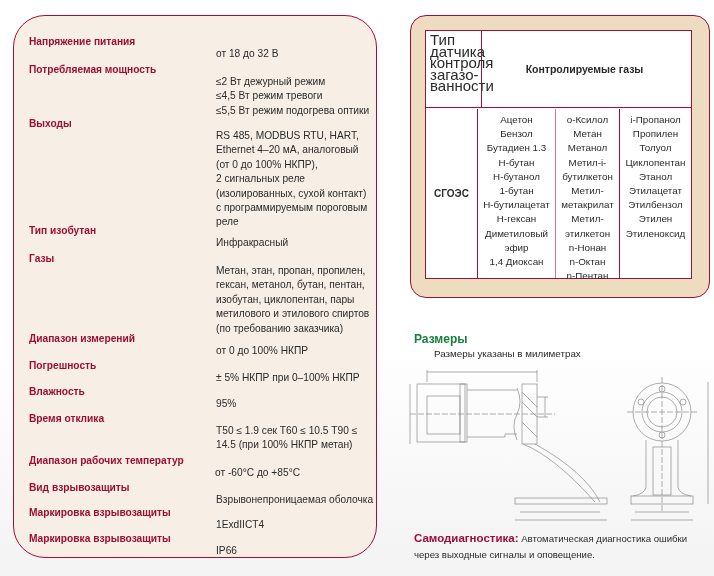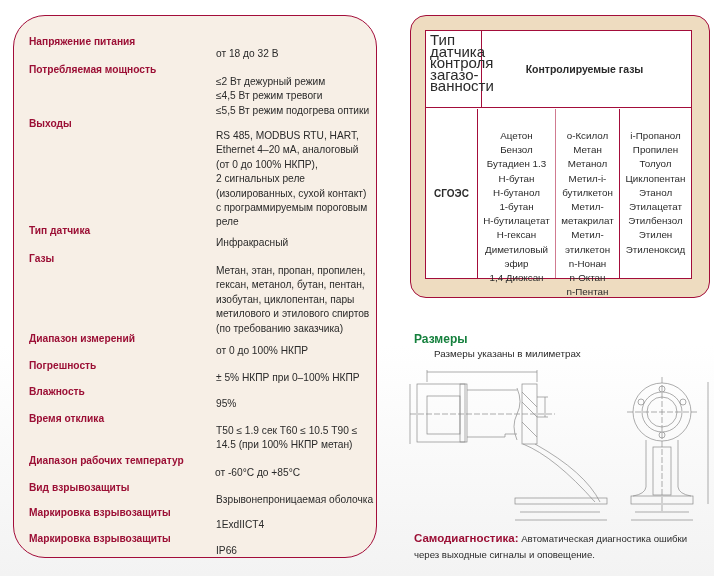--- a/index.html
+++ b/index.html
@@ -16,21 +16,21 @@
   .gas-table{position:absolute;left:14px;top:14px;width:267px;height:249px;background:#fff;
        border:1.5px solid #a30d3a;box-sizing:border-box;}
   .gt-hdr-type{position:absolute;left:0;top:0;width:56px;height:76px;border-right:1.5px solid #a30d3a;
        box-sizing:border-box;font-size:15px;line-height:11.5px;padding:3px 0 0 4px;white-space:pre-line;}
   .gt-hdr-gases{position:absolute;left:52px;top:0;right:0;height:76px;display:flex;align-items:center;
        justify-content:center;font-weight:bold;font-size:10.5px;}
   .gt-hline{position:absolute;left:0;right:0;top:76px;border-top:1.5px solid #a30d3a;}
   .gt-type-cell{position:absolute;left:0;top:78px;width:52px;bottom:0;border-right:1.5px solid #a30d3a;
        box-sizing:border-box;display:flex;align-items:center;justify-content:center;font-weight:bold;font-size:10px;}
   .gt-col{position:absolute;top:78px;bottom:0;text-align:center;font-size:9.8px;line-height:14.2px;
-       padding-top:20px;box-sizing:border-box;white-space:pre-line;}
+       padding-top:4px;box-sizing:border-box;white-space:pre-line;}
   .gt-col1{left:52px;width:78px;border-right:1.5px solid #d07b90;}
   .gt-col2{left:130px;width:64px;border-right:1.5px solid #a30d3a;}
   .gt-col3{left:194px;right:0;}
   .dims-title{position:absolute;left:414px;top:332px;font-weight:bold;font-size:12px;color:#15803d;}
   .dims-sub{position:absolute;left:414px;top:348px;font-size:9.8px;padding-left:20px;}
   .drawing{position:absolute;left:405px;top:362px;width:309px;height:160px;}
   .diag{position:absolute;left:414px;top:530px;width:290px;font-size:9.6px;line-height:16px;}
   .diag-label{font-weight:bold;color:#9b0f35;font-size:11.5px;}
 </style>
 </head>
@@ -51,21 +51,21 @@
     <span class="spec-label">Выходы</span>
     <span class="spec-value">RS 485, MODBUS RTU, HART,
 Ethernet 4–20 мА, аналоговый
 (от 0 до 100% НКПР),
 2 сигнальных реле
 (изолированных, сухой контакт)
 с программируемым пороговым
 реле</span>
   </div>
   <div class="spec-row" style="top:208px">
-    <span class="spec-label">Тип датчика</span>
+    <span class="spec-label">Тип изобутан</span>
     <span class="spec-value">Инфракрасный</span>
   </div>
   <div class="spec-row" style="top:236px">
     <span class="spec-label">Газы</span>
     <span class="spec-value">Метан, этан, пропан, пропилен,
 гексан, метанол, бутан, пентан,
 изобутан, циклопентан, пары
 метилового и этилового спиртов
 (по требованию заказчика)</span>
   </div>

